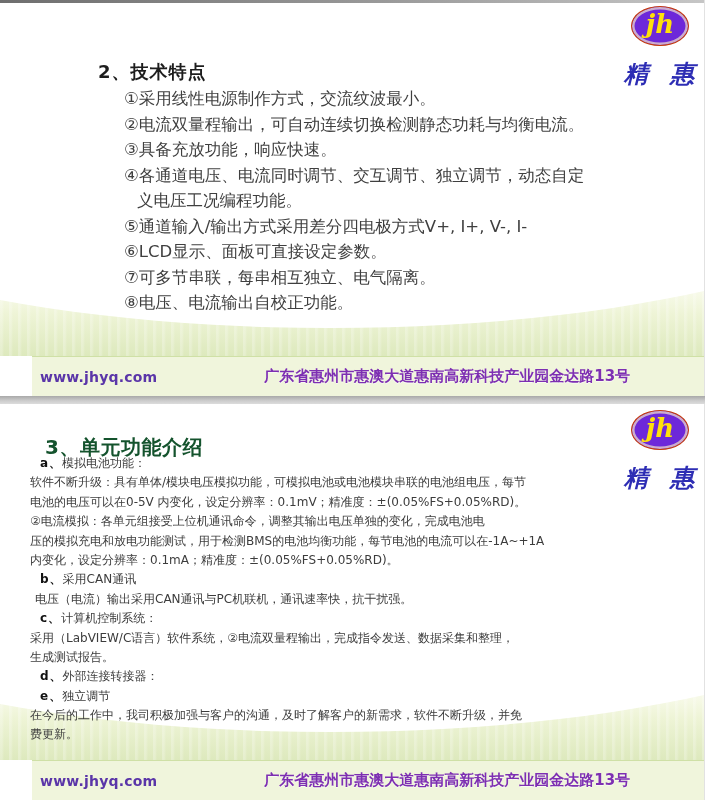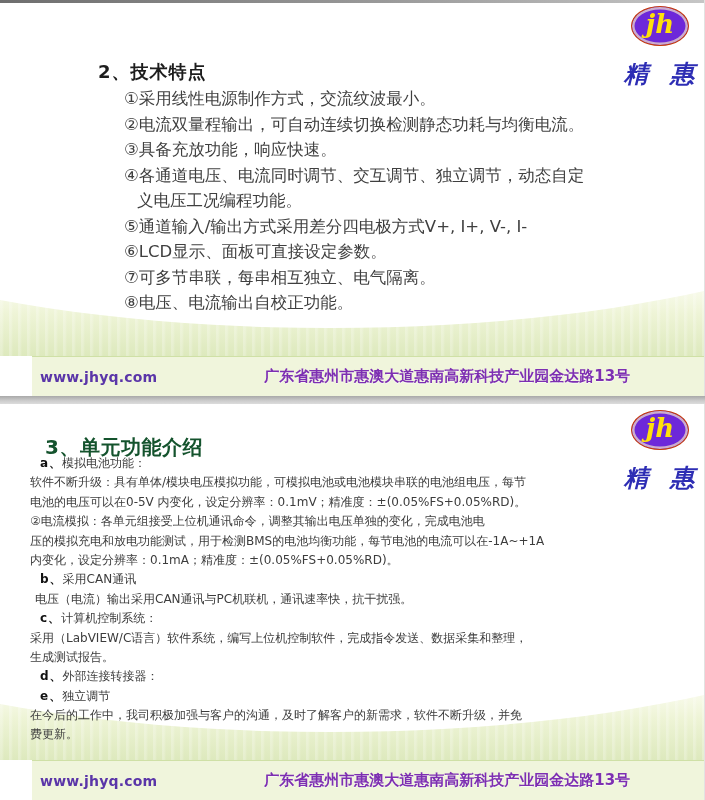--- a/index.html
+++ b/index.html
@@ -121,21 +121,21 @@
       <div class="ln">内变化，设定分辨率：0.1mA；精准度：±(0.05%FS+0.05%RD)。</div>
 
       <div class="ln label">
         <b>b、</b><span>采用CAN通讯</span>
       </div>
       <div class="ln ind">电压（电流）输出采用CAN通讯与PC机联机，通讯速率快，抗干扰强。</div>
 
       <div class="ln label">
         <b>c、</b><span>计算机控制系统：</span>
       </div>
-      <div class="ln">采用（LabVIEW/C语言）软件系统，编写上位机控制软件，完成指令发送、数据采集和整理，</div>
+      <div class="ln">采用（LabVIEW/C语言）软件系统，②电流双量程输出，完成指令发送、数据采集和整理，</div>
       <div class="ln">生成测试报告。</div>
 
       <div class="ln label">
         <b>d、</b><span>外部连接转接器：</span>
       </div>
 
       <div class="ln label">
         <b>e、</b><span>独立调节</span>
       </div>
       <div class="ln">在今后的工作中，我司积极加强与客户的沟通，及时了解客户的新需求，软件不断升级，并免</div>

